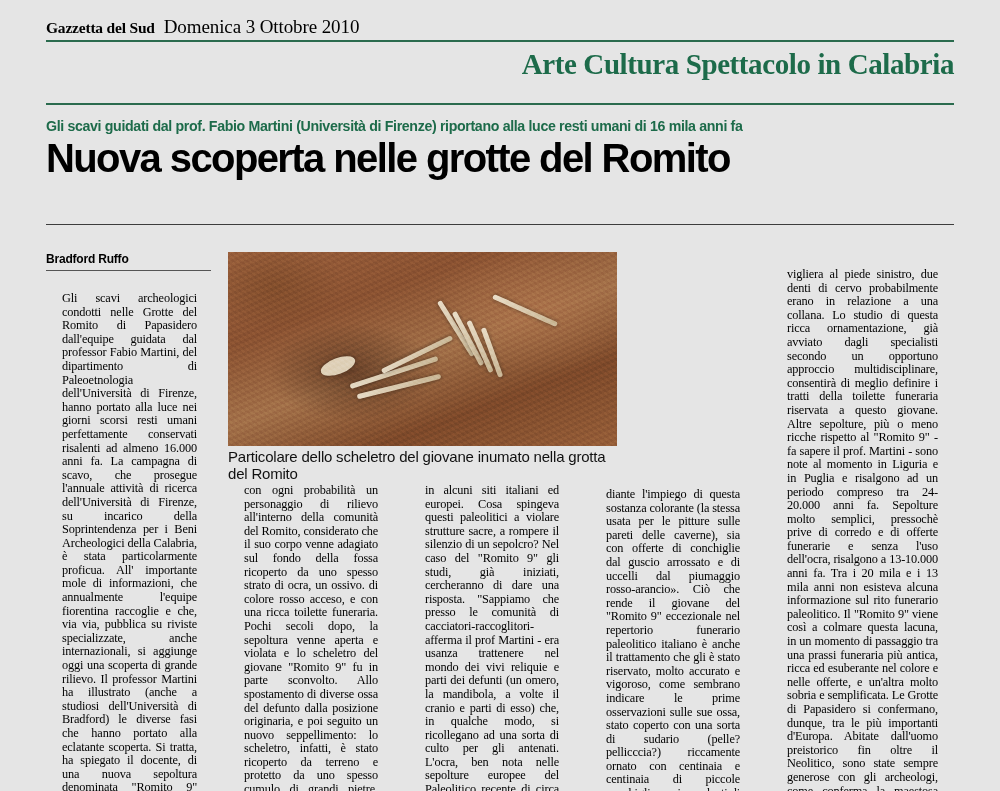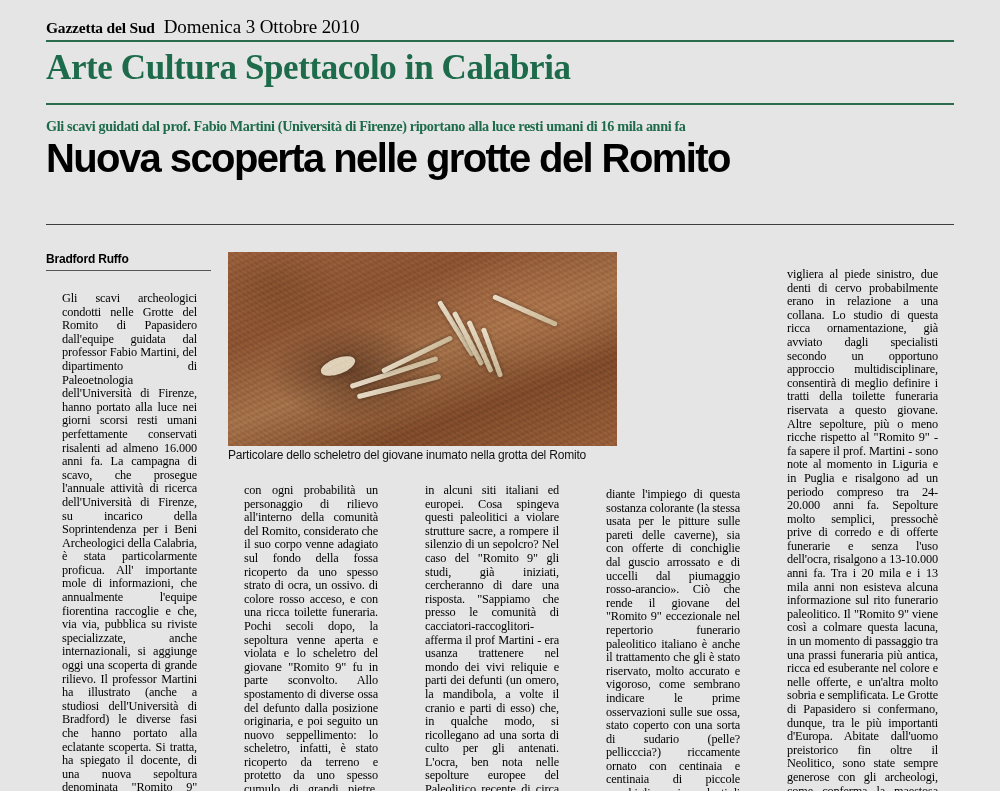--- a/index.html
+++ b/index.html
@@ -52,45 +52,45 @@
     height: 2px;
     background: #2b6b4e;
   }
 
   
   .section-banner {
     position: absolute;
     left: 46px;
     top: 48px;
     width: 908px;
-    text-align: left;
+    text-align: right;
     color: #1d6b4a;
     font-family: "Liberation Serif", serif;
     font-weight: bold;
-    font-size: 35px;
+    font-size: 29px;
     letter-spacing: -0.4px;
     line-height: 1.15;
   }
   .rule-under-banner {
     position: absolute;
     left: 46px;
     top: 103px;
     width: 908px;
     height: 2px;
     background: #2b6b4e;
   }
 
   
   .kicker {
     position: absolute;
     left: 46px;
     top: 118px;
     width: 908px;
     color: #1d6b4a;
-    font-family: Liberation Serif, serif;
+    font-family: Liberation Sans, sans-serif;
     font-weight: bold;
     font-size: 14.2px;
     letter-spacing: -0.35px;
     white-space: nowrap;
   }
 
   
   .headline {
     position: absolute;
     left: 46px;
@@ -181,21 +181,21 @@
     height: 5px;
     background: linear-gradient(90deg, #efe6d2, #cdbd9c);
     border-radius: 3px;
   }
   .photo-caption {
     position: absolute;
     left: 228px;
     top: 448px;
     width: 400px;
     font-family: "Liberation Sans", sans-serif;
-    font-size: 12px;
+    font-size: 15px;
     letter-spacing: -0.2px;
     color: #111;
   }
 
   
   .col {
     position: absolute;
     font-family: "Liberation Serif", serif;
     font-size: 12.3px;
     line-height: 13.6px;

